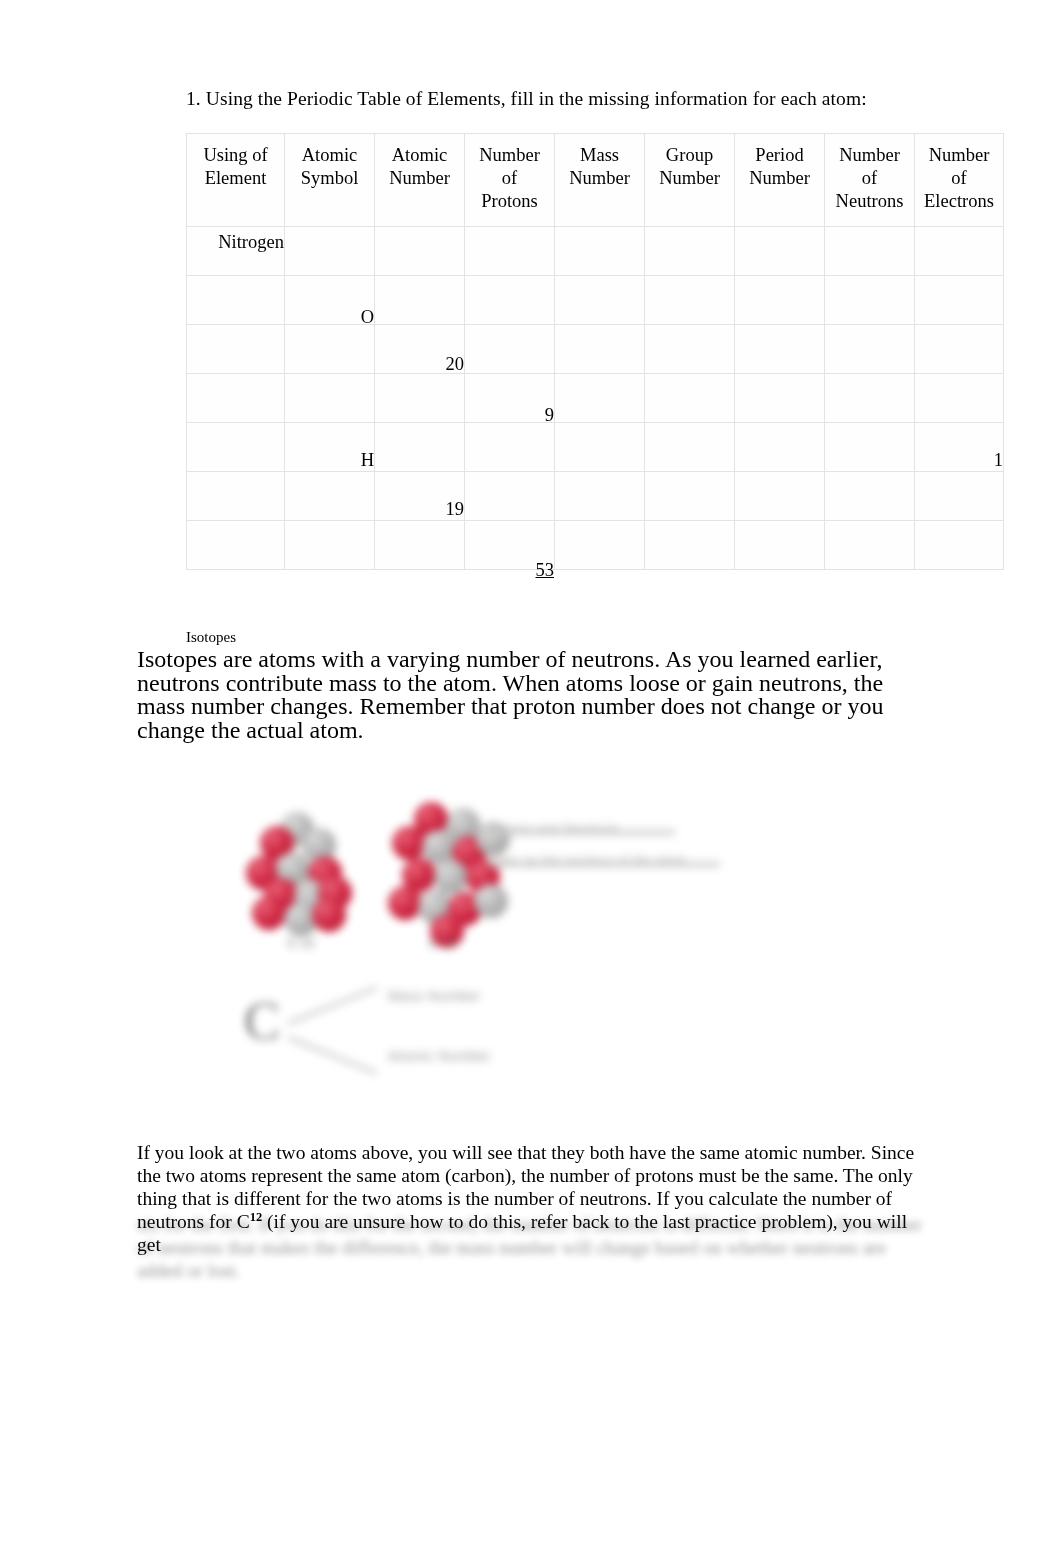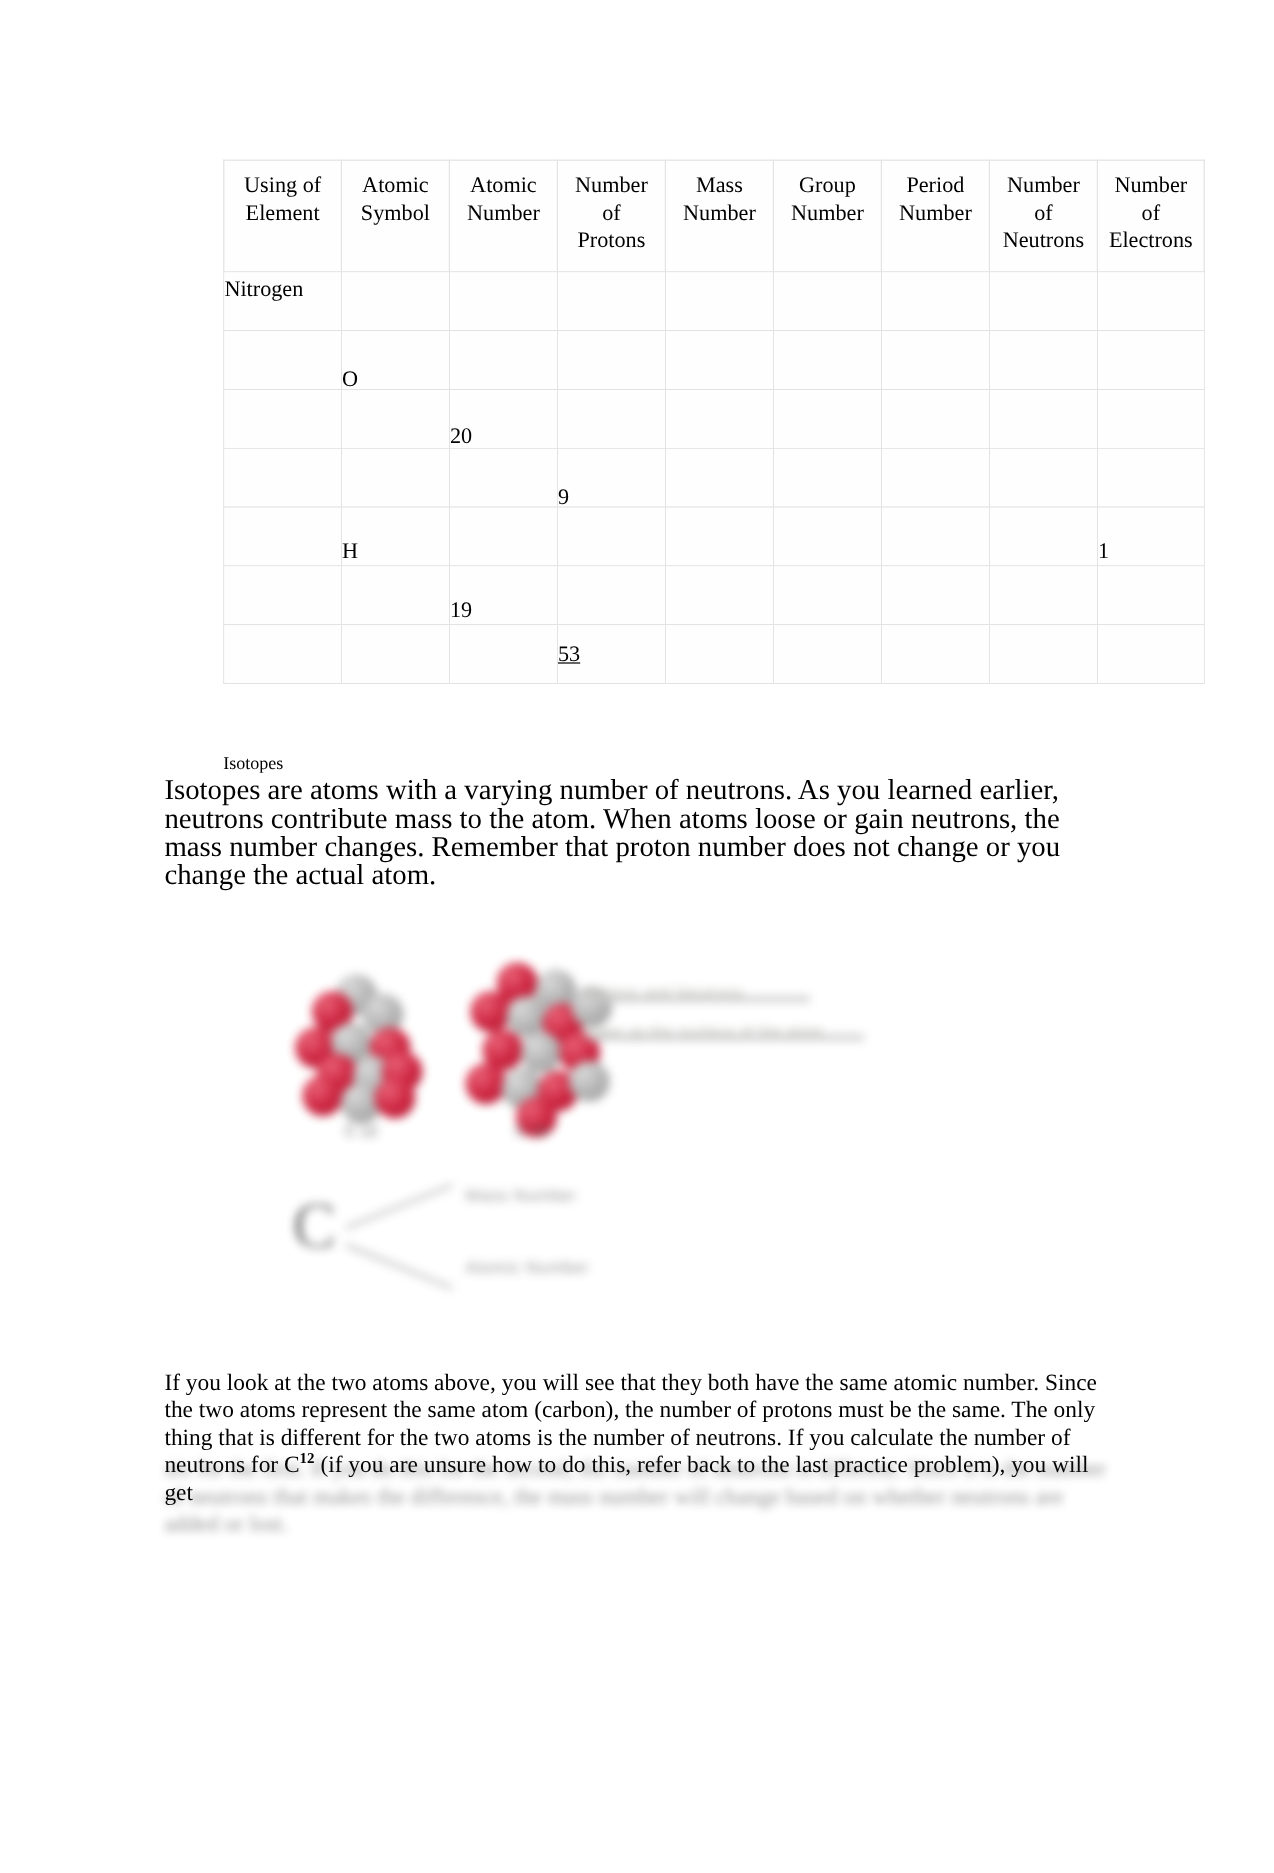--- a/index.html
+++ b/index.html
@@ -67,21 +67,21 @@
     font-size: 18.5px;
     line-height: 48px;
     position: relative;
     overflow: visible;
   }
   
   table.atom-table tbody td span.cellval {
     position: absolute;
     left: 0;
     right: 0;
-    text-align: left;
+    text-align: right;
     line-height: 1;
     font-size: 18.5px;
   }
 
   
   col.c1 { width: 98px; }
   col.c2 { width: 90px; }
   col.c3 { width: 90px; }
   col.c4 { width: 90px; }
   col.c5 { width: 90px; }
@@ -197,20 +197,21 @@
     filter: blur(3.6px);
     color: #3a3a3a;
     opacity: 0.55;
   }
 </style>
 </head>
 <body>
 
 <div class="page">
 
+  <div class="q-heading">1. Using the Periodic Table of Elements, fill in the missing information for each atom:</div>
 
   <div class="table-wrap">
     <table class="atom-table">
       <colgroup>
         <col class="c1">
           <col class="c2">
           <col class="c3">
           <col class="c4">
           <col class="c5">
         <col class="c6">
@@ -340,21 +341,21 @@
             <td></td>
             <td></td>
             <td></td>
             <td></td>
           </tr>
           <tr>
             <td></td>
             <td></td>
             <td></td>
             <td>
-              <span class="cellval" style="top: 16px; text-decoration: underline;">53</span>
+              <span class="cellval" style="top: 40px; text-decoration: underline;">53</span>
             </td>
             <td></td>
             <td></td>
             <td></td>
             <td></td>
             <td></td>
           </tr>
         </tbody>
     </table>
   </div>

